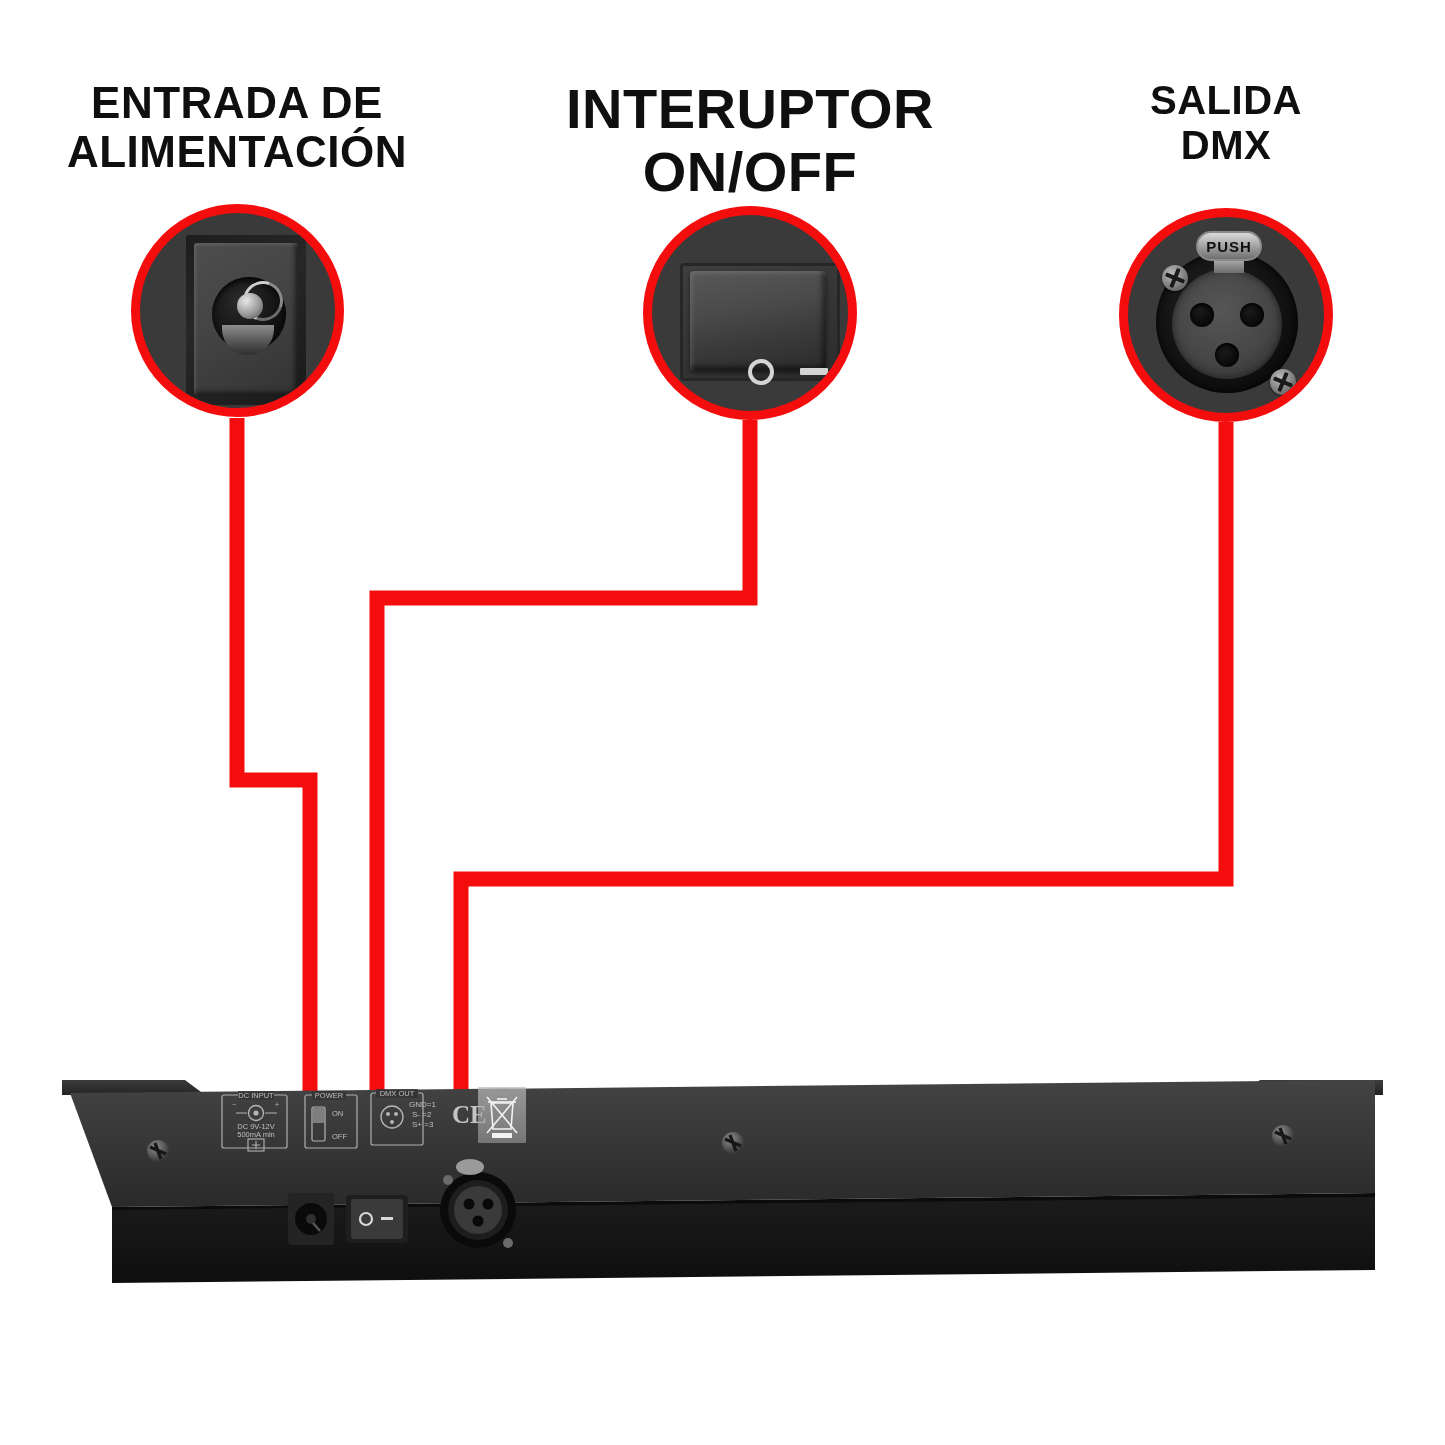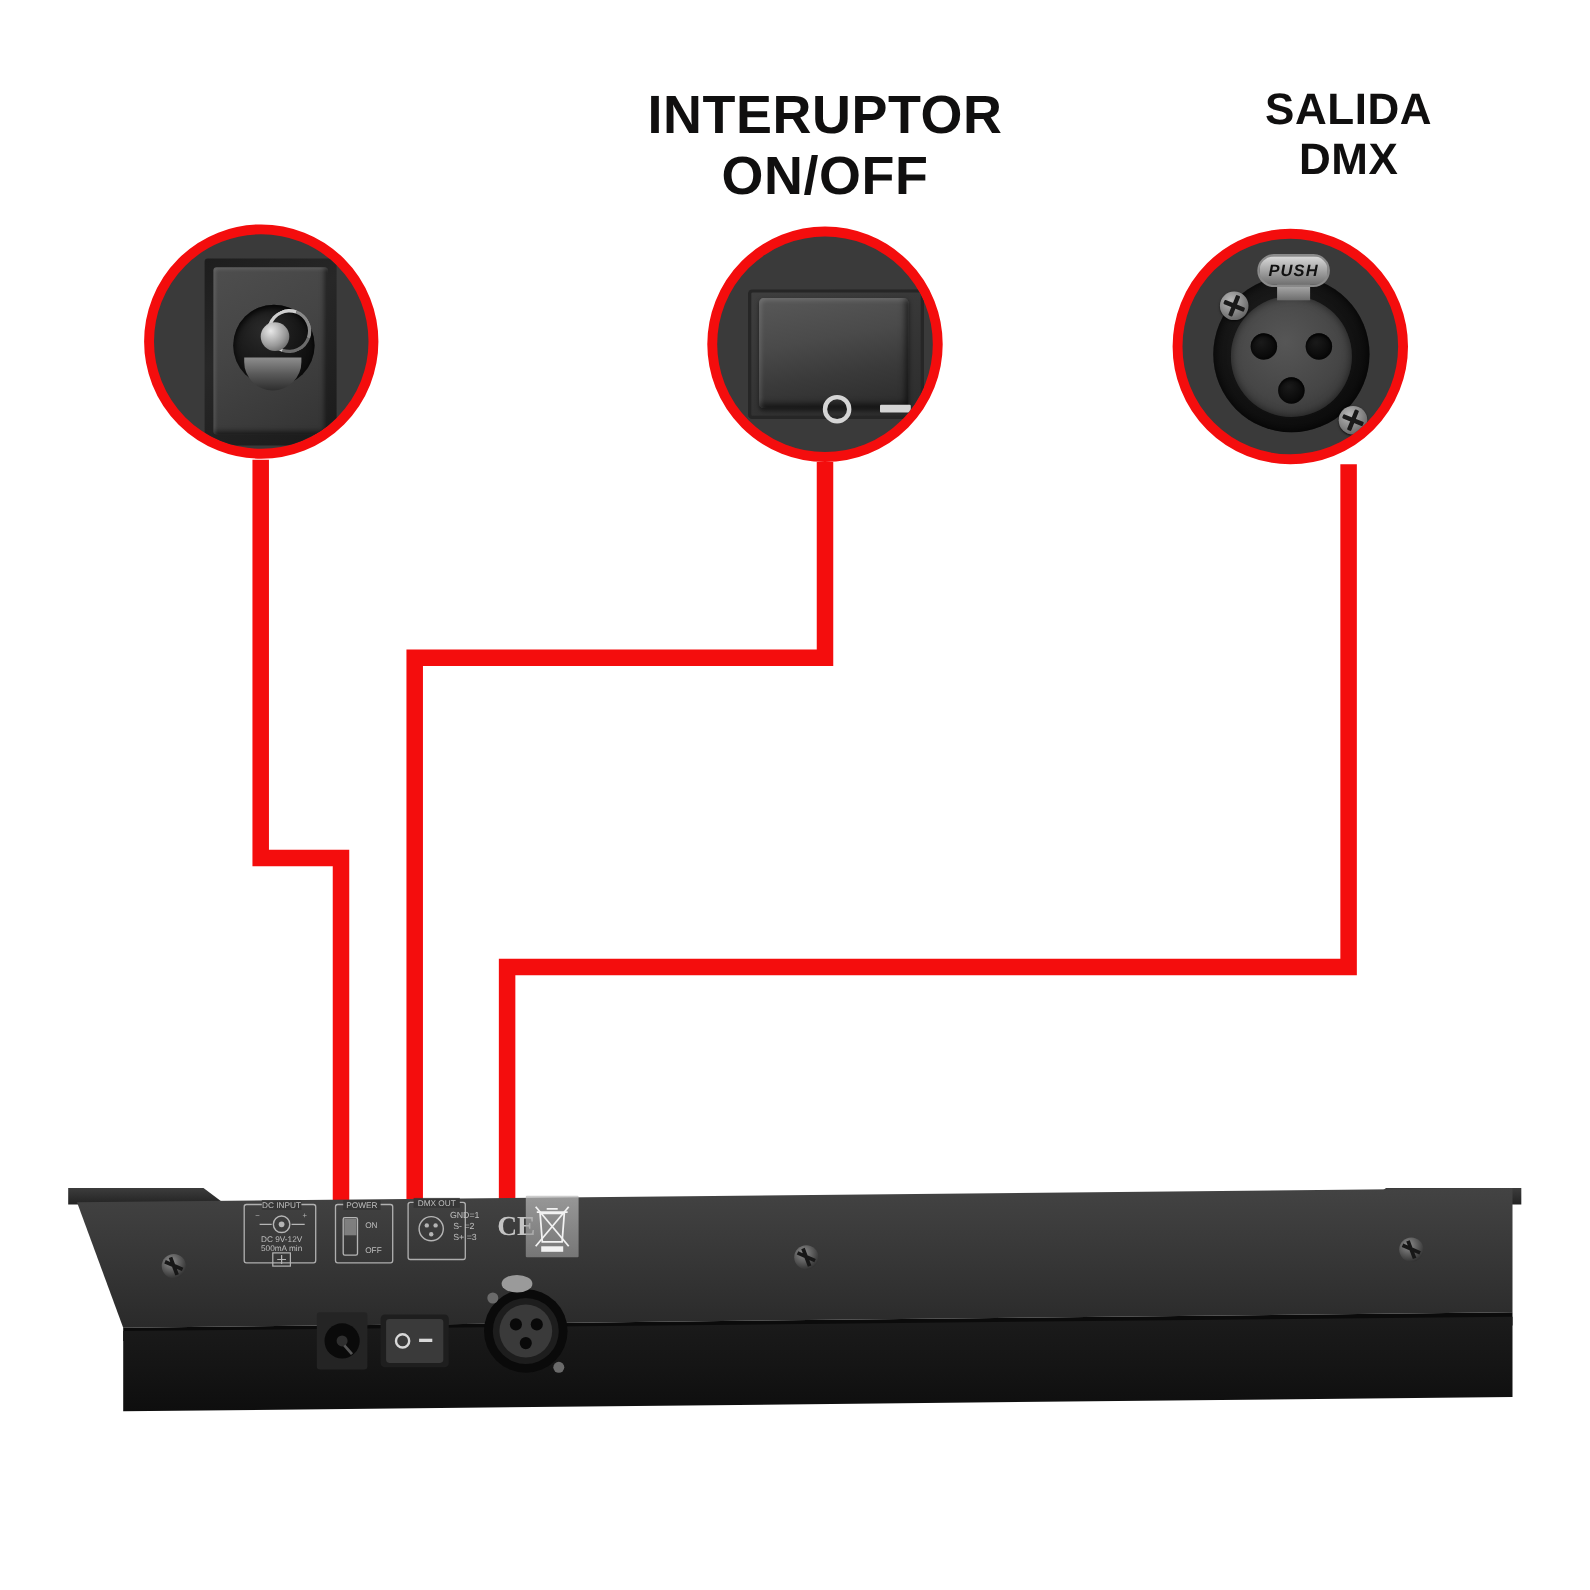--- a/index.html
+++ b/index.html
@@ -11,21 +11,21 @@
   #stage{position:absolute;left:0;top:0;width:1445px;height:1445px;background:#fff;}
 
   
   .title{
     position:absolute;text-align:center;
     font-weight:bold;color:#100f0f;
     letter-spacing:0.5px;line-height:1.12;
     white-space:pre-line;
   }
   #title-power{left:37px;top:78px;width:400px;font-size:44px;}
-  #title-switch{left:550px;top:78px;width:400px;font-size:49px;}
+  #title-switch{left:550px;top:78px;width:400px;font-size:56px;}
   #title-dmx{left:1026px;top:78px;width:400px;font-size:40px;}
 
   
   .callout{
     position:absolute;border-radius:50%;
     border:9px solid #f40d0d;
     box-sizing:border-box;overflow:hidden;
     background:#3a3a3a;
   }
   .callout-inner{position:absolute;left:0;top:0;width:100%;height:100%;}
@@ -85,21 +85,21 @@
   .sw-o{
     position:absolute;left:58px;top:88px;width:26px;height:26px;
     border-radius:50%;border:4px solid #d5d5d5;box-sizing:border-box;
   }
   .sw-bar{
     position:absolute;left:110px;top:97px;width:28px;height:7px;
     background:#d5d5d5;border-radius:1px;
   }
 
   
-  #callout-dmx{left:1066px;top:208px;width:214px;height:214px;font-style:italic;}
+  #callout-dmx{left:1119px;top:208px;width:214px;height:214px;}
   .xlr-body{
     position:absolute;left:28px;top:34px;width:142px;height:142px;
     border-radius:50%;
     background:radial-gradient(circle at 40% 35%,#1d1d1d 0%,#121212 55%,#060606 100%);
     box-shadow:inset 0 0 10px rgba(0,0,0,.9);
   }
   .xlr-inner{
     position:absolute;left:44px;top:52px;width:110px;height:110px;
     border-radius:50%;
     background:radial-gradient(circle at 45% 38%,#565656 0%,#464646 55%,#303030 100%);
@@ -145,20 +145,22 @@
   #leaders{position:absolute;left:0;top:0;width:1445px;height:1445px;pointer-events:none;}
 
   
   #device{position:absolute;left:0;top:1055px;width:1445px;height:230px;}
 </style>
 </head>
 <body>
 
 <div id="stage">
 
+  <div class="title" id="title-power">ENTRADA DE
+ALIMENTACIÓN</div>
 
   <div class="title" id="title-switch">INTERUPTOR
 ON/OFF</div>
 
   <div class="title" id="title-dmx">SALIDA
 DMX</div>
 
   <div class="callout" id="callout-power">
     <div class="callout-inner">
       <div class="pw-recess"></div>

